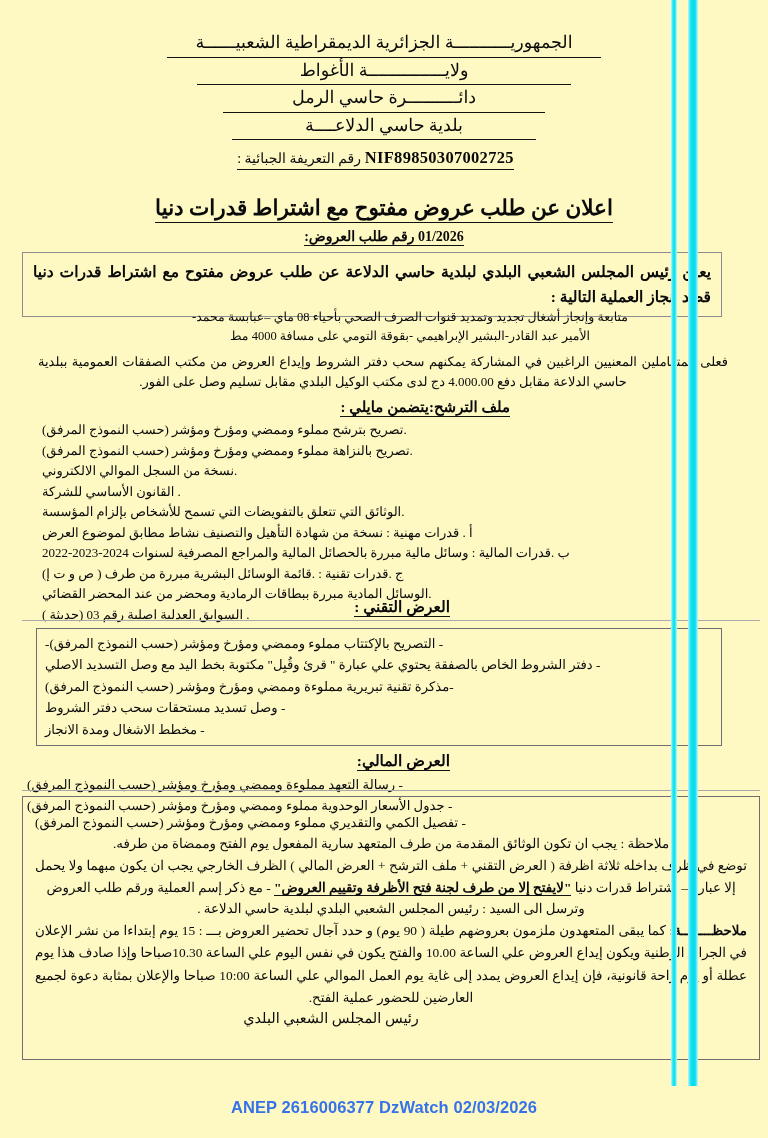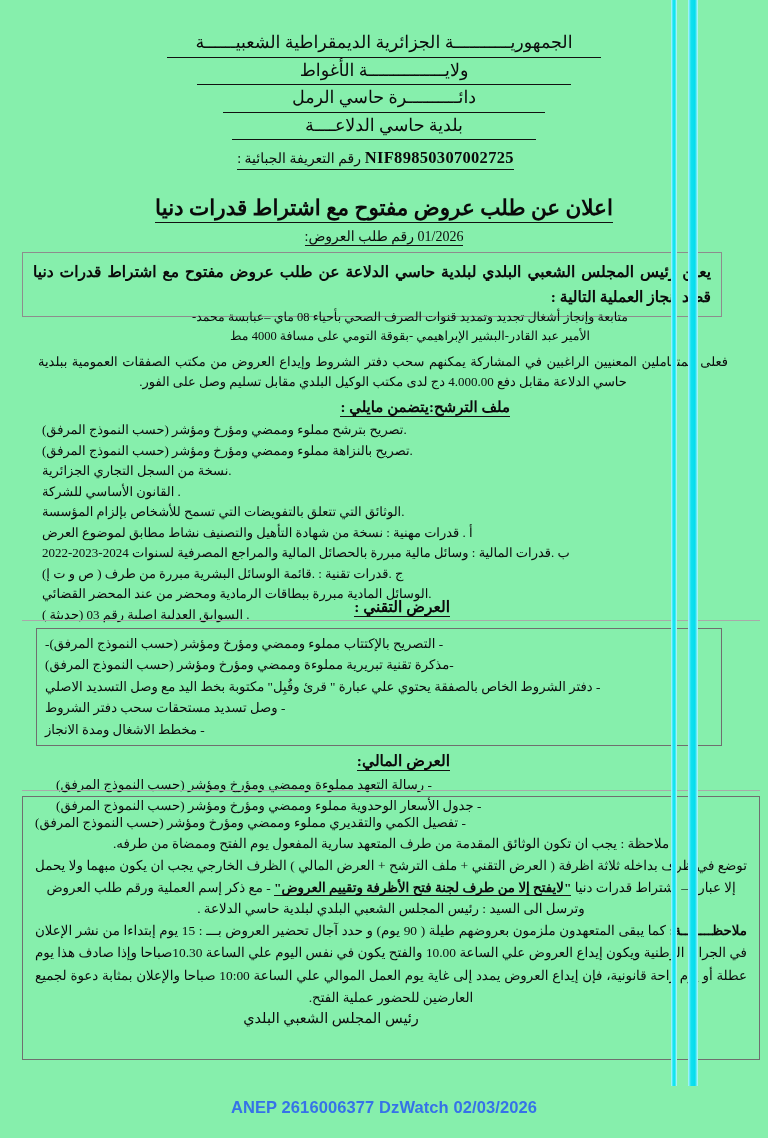--- a/index.html
+++ b/index.html
@@ -14,21 +14,21 @@
     height: 1138px;
     position: relative;
     overflow: hidden;
     color: #0a0a0a;
   }
 
   
   #scan {
     position: absolute;
     inset: 0;
-    background: #86efac;
+    background: #fef9c3;
   }
 
   
   .cyan-bar {
     position: absolute;
     top: 0;
     height: 1086px;
     pointer-events: none;
   }
   .cyan-bar.b1 { left: 671px; width: 6px;
@@ -97,21 +97,21 @@
     border-bottom: 1.8px solid #111;
     padding-bottom: 2px;
     margin-top: 43px;
   }
   .offer-no {
     position: absolute;
     top: 228px;
     left: 0; right: 0;
     text-align: center;
     font-size: 14px;
-    font-weight: normal;
+    font-weight: bold;
   }
   .offer-no span {
     border-bottom: 1.5px solid #111;
     padding-bottom: 1px;
   }
 
   
   .box {
     position: absolute;
     border: 1px solid #8d8d8d;
@@ -200,21 +200,21 @@
   .box-tech .li,
   .box-fin .li {
     font-size: 13.2px;
     line-height: 1.62;
     text-align: left;
     direction: rtl;
     white-space: nowrap;
   }
   .fin-list {
     position: absolute;
-    top: 774px; right: 42px; left: 56px;
+    top: 774px; right: 42px; left: 27px;
   }
   .fin-list .li {
     font-size: 13.2px;
     line-height: 1.62;
     text-align: left;
     direction: rtl;
     white-space: nowrap;
   }
 
   
@@ -319,38 +319,38 @@
   <div class="para p-withdraw">
     <span>فعلى  المتعاملين المعنيين الراغبين في المشاركة يمكنهم  سحب دفتر الشروط  وإيداع  العروض  من مكتب الصفقات العمومية ببلدية حاسي الدلاعة مقابل دفع  4.000.00  دج لدى مكتب الوكيل البلدي مقابل تسليم وصل على الفور.</span>
   </div>
 
   <div class="sec-head sec-candidature">
     <span>ملف الترشح:يتضمن مايلي :</span>
   </div>
   <div class="list list-candidature">
     <div class="li">.تصريح بترشح مملوء وممضي ومؤرخ ومؤشر (حسب النموذج المرفق)</div>
     <div class="li">.تصريح بالنزاهة مملوء وممضي ومؤرخ ومؤشر (حسب النموذج المرفق)</div>
-    <div class="li">.نسخة من السجل التجاري الجزائرية</div>
+    <div class="li">.نسخة من السجل الموالي الالكتروني</div>
     <div class="li">. القانون الأساسي للشركة</div>
     <div class="li">.الوثائق التي تتعلق بالتفويضات التي تسمح للأشخاص بإلزام المؤسسة</div>
     <div class="li">أ . قدرات مهنية :  نسخة من شهادة التأهيل والتصنيف  نشاط مطابق لموضوع العرض</div>
     <div class="li">ب .قدرات المالية : وسائل مالية مبررة بالحصائل المالية والمراجع المصرفية لسنوات 2024-2023-2022</div>
     <div class="li">ج .قدرات تقنية : .قائمة الوسائل البشرية مبررة من طرف ( ص و ت إ)</div>
     <div class="li">.الوسائل المادية مبررة ببطاقات الرمادية ومحضر من عند المحضر القضائي</div>
     <div class="li">. السوابق العدلية اصلية رقم 03 (حديثة )</div>
   </div>
 
   <div class="sec-head sec-technique">
     <span>العرض التقني :</span>
   </div>
   <div class="rule-thin rule-620"></div>
   <div class="box box-tech">
     <div class="li">- التصريح بالإكتتاب مملوء وممضي ومؤرخ ومؤشر (حسب النموذج المرفق)-</div>
+    <div class="li">- دفتر الشروط الخاص بالصفقة يحتوي علي عبارة " قرئ وقُبِل" مكتوبة بخط اليد مع وصل التسديد الاصلي</div>
     <div class="li">-مذكرة تقنية تبريرية مملوءة وممضي ومؤرخ ومؤشر (حسب النموذج المرفق)</div>
-    <div class="li">- دفتر الشروط الخاص بالصفقة يحتوي علي عبارة " قرئ وقُبِل" مكتوبة بخط اليد مع وصل التسديد الاصلي</div>
     <div class="li">- وصل تسديد مستحقات سحب دفتر الشروط</div>
     <div class="li">- مخطط الاشغال ومدة الانجاز</div>
   </div>
 
   <div class="sec-head sec-financier">
     <span>العرض المالي:</span>
   </div>
   <div class="fin-list">
     <div class="li">- رسالة التعهد مملوءة وممضي ومؤرخ ومؤشر (حسب النموذج المرفق)</div>
     <div class="li">- جدول الأسعار الوحدوية مملوء وممضي ومؤرخ ومؤشر (حسب النموذج المرفق)</div>

